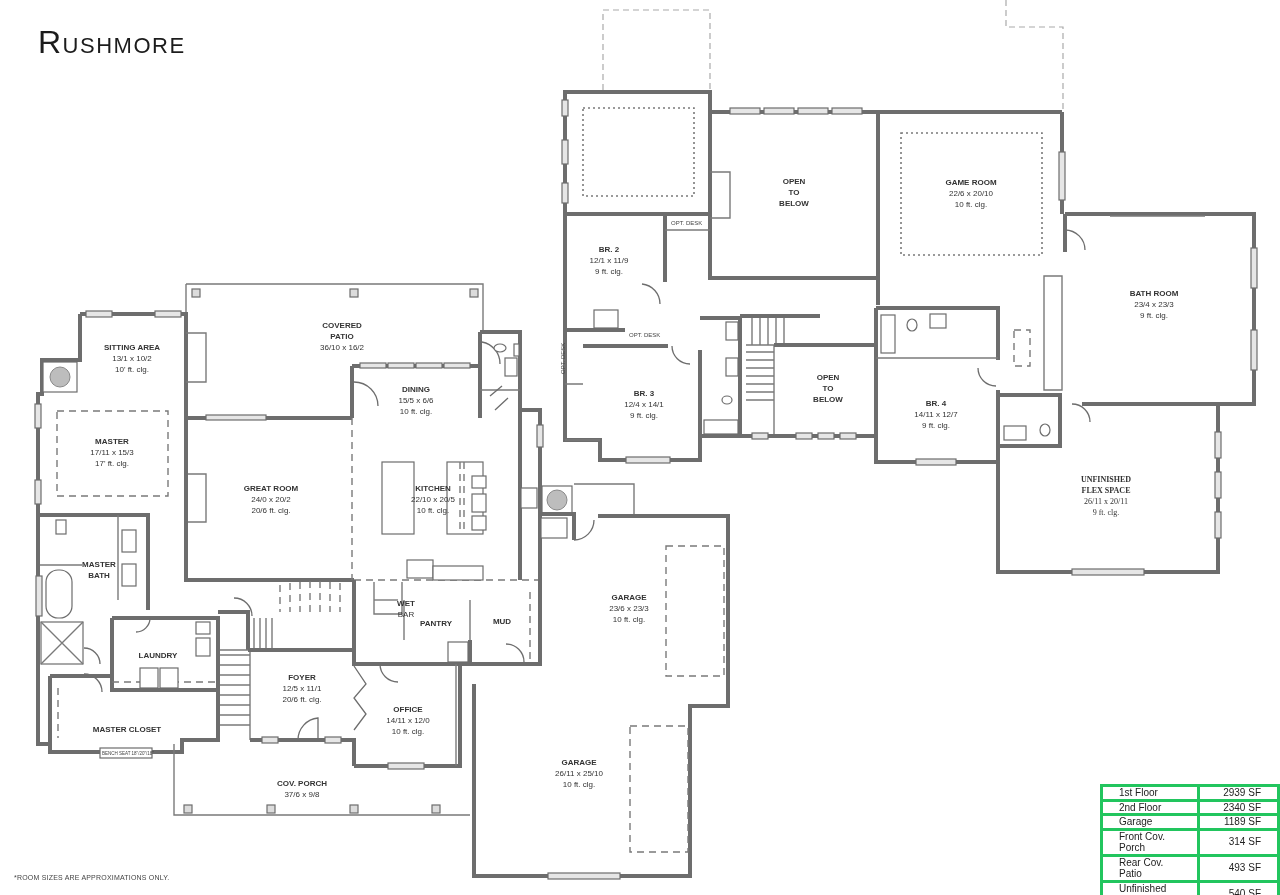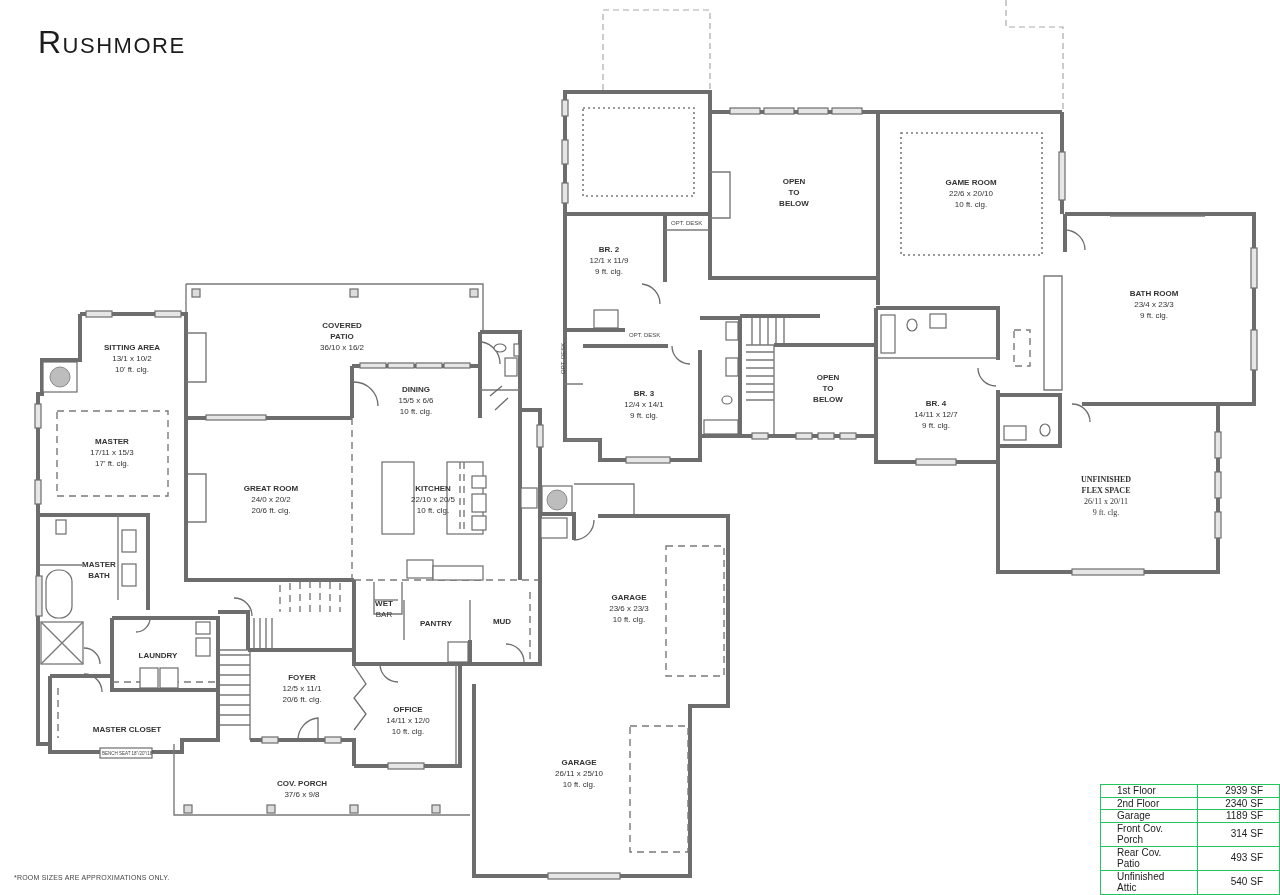--- a/index.html
+++ b/index.html
@@ -15,21 +15,21 @@
   .post { fill:#dcdcdc; stroke:#6d6d6d; stroke-width:1.2; }
   .door { fill:none; stroke:#6d6d6d; stroke-width:1.3; }
   .fix { fill:#ffffff; stroke:#6d6d6d; stroke-width:1.2; }
   .ac { fill:#bdbdbd; stroke:#8a8a8a; stroke-width:1; }
   .room { position:absolute; text-align:center; font-size:8px; line-height:11px; color:#333; white-space:nowrap; transform:translateX(-50%); }
   .room .name { font-weight:bold; display:block; }
   .room .line { display:block; }
   .small-label { position:absolute; font-size:6px; color:#444; white-space:nowrap; }
   .note { position:absolute; left:14px; top:874px; font-size:7px; color:#444; letter-spacing:0.2px; }
   .sf-table { position:absolute; left:1100px; top:784px; border-collapse:collapse; font-size:10px; color:#222; }
-  .sf-table td { border:1px solid #22c55e; padding:0 16px; height:11.5px; line-height:11.5px; }
+  .sf-table td { border:3px solid #22c55e; padding:0 16px; height:11.5px; line-height:11.5px; }
   .sf-table td.lbl { width:78px; }
   .sf-table td.val { width:70px; text-align:right; }
 </style>
 </head>
 <body>
 
 <div class="title">Rushmore</div>
 
 <svg id="plan" viewBox="0 0 1280 895" xmlns="http://www.w3.org/2000/svg">
 
@@ -280,21 +280,21 @@
 <div class="room" style="left:99px;top:559px;">
   <span class="name">MASTER</span>
   <span class="name">BATH</span>
 </div>
 <div class="room" style="left:158px;top:650px;">
   <span class="name">LAUNDRY</span>
 </div>
 <div class="room" style="left:127px;top:724px;">
   <span class="name">MASTER CLOSET</span>
 </div>
-<div class="room" style="left:374px;top:598px;padding-left:20px;">
+<div class="room" style="left:396px;top:598px;padding-left:20px;">
   <span class="name">WET</span>
   <span class="line">BAR</span>
 </div>
 <div class="room" style="left:436px;top:618px;">
   <span class="name">PANTRY</span>
 </div>
 <div class="room" style="left:502px;top:616px;">
   <span class="name">MUD</span>
 </div>
 <div class="room" style="left:302px;top:672px;">

